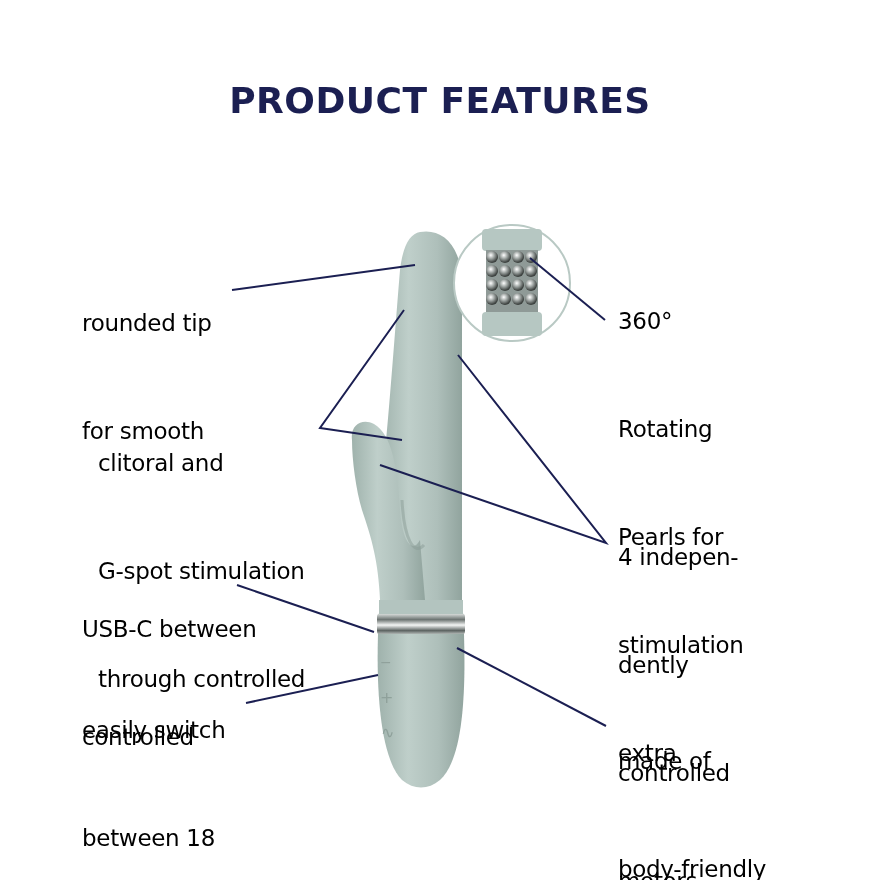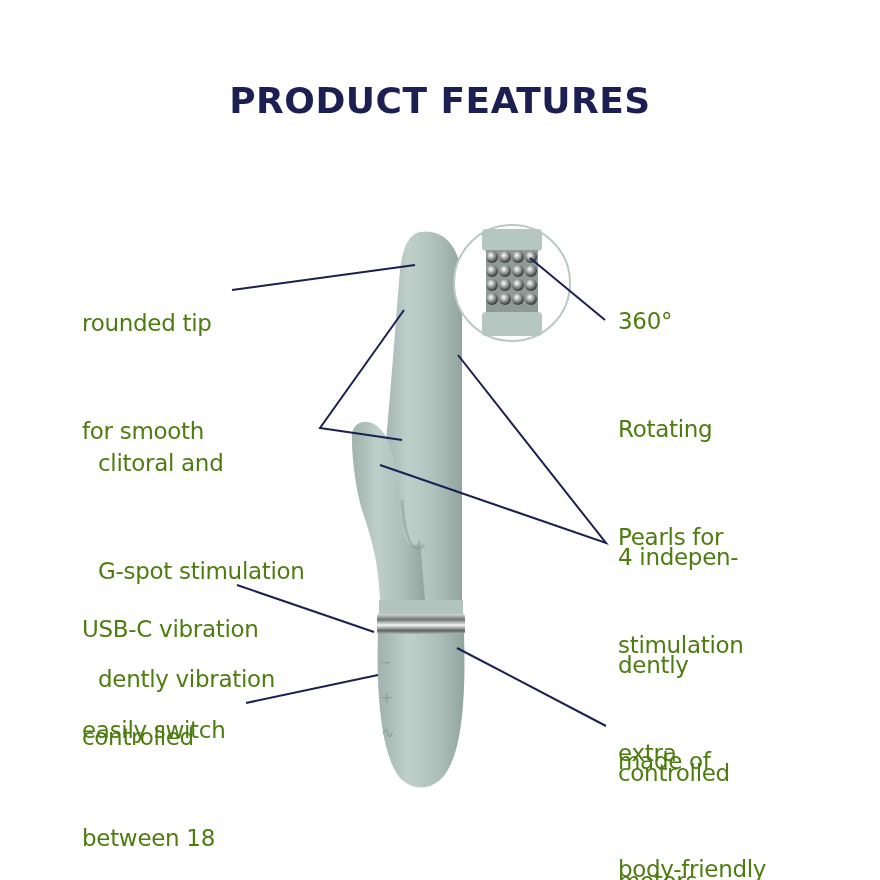--- a/index.html
+++ b/index.html
@@ -3,21 +3,21 @@
   <meta charset="utf-8">
   <style>
     html, body { margin: 0; padding: 0; background: #ffffff; }
     body { width: 880px; height: 880px; position: relative; overflow: hidden; font-family: "DejaVu Sans", sans-serif; }
     .title {
       position: absolute; left: 0; top: 80px; width: 880px; text-align: center;
       font-family: "DejaVu Sans", sans-serif; font-weight: bold; font-size: 36px;
       color: #1b1f52; letter-spacing: 0.5px;
     }
     .label {
-      position: absolute; color: #4d7c0f; font-family: "DejaVu Sans", sans-serif;
+      position: absolute; color: #000000; font-family: "DejaVu Sans", sans-serif;
       font-size: 23px; line-height: 36px; white-space: pre; letter-spacing: -0.3px;
     }
     .label .line { display: block; }
     svg.art { position: absolute; left: 0; top: 0; }
   </style>
 </head>
 <body>
 
 <div class="title">PRODUCT FEATURES</div>
 
@@ -97,24 +97,24 @@
 <div style="position:absolute;left:380px;top:688px;color:#8fa19b;font-size:16px;">+</div>
 <div style="position:absolute;left:381px;top:723px;color:#8fa19b;font-size:16px;">∿</div>
 
 <div class="label" style="left:82px;top:233px;">
   <span class="line">rounded tip</span>
   <span class="line">for smooth</span>
 </div>
 <div class="label" style="left:82px;top:373px;margin-left:16px;">
   <span class="line">clitoral and</span>
   <span class="line">G-spot stimulation</span>
-  <span class="line">dently vibration</span>
+  <span class="line">through controlled</span>
 </div>
 <div class="label" style="left:82px;top:539px;">
-  <span class="line">USB-C vibration</span>
+  <span class="line">USB-C between</span>
   <span class="line">controlled</span>
 </div>
 <div class="label" style="left:82px;top:640px;">
   <span class="line">easily switch</span>
   <span class="line">between 18</span>
   
   
 </div>
 
 <div class="label" style="left:618px;top:231px;">

